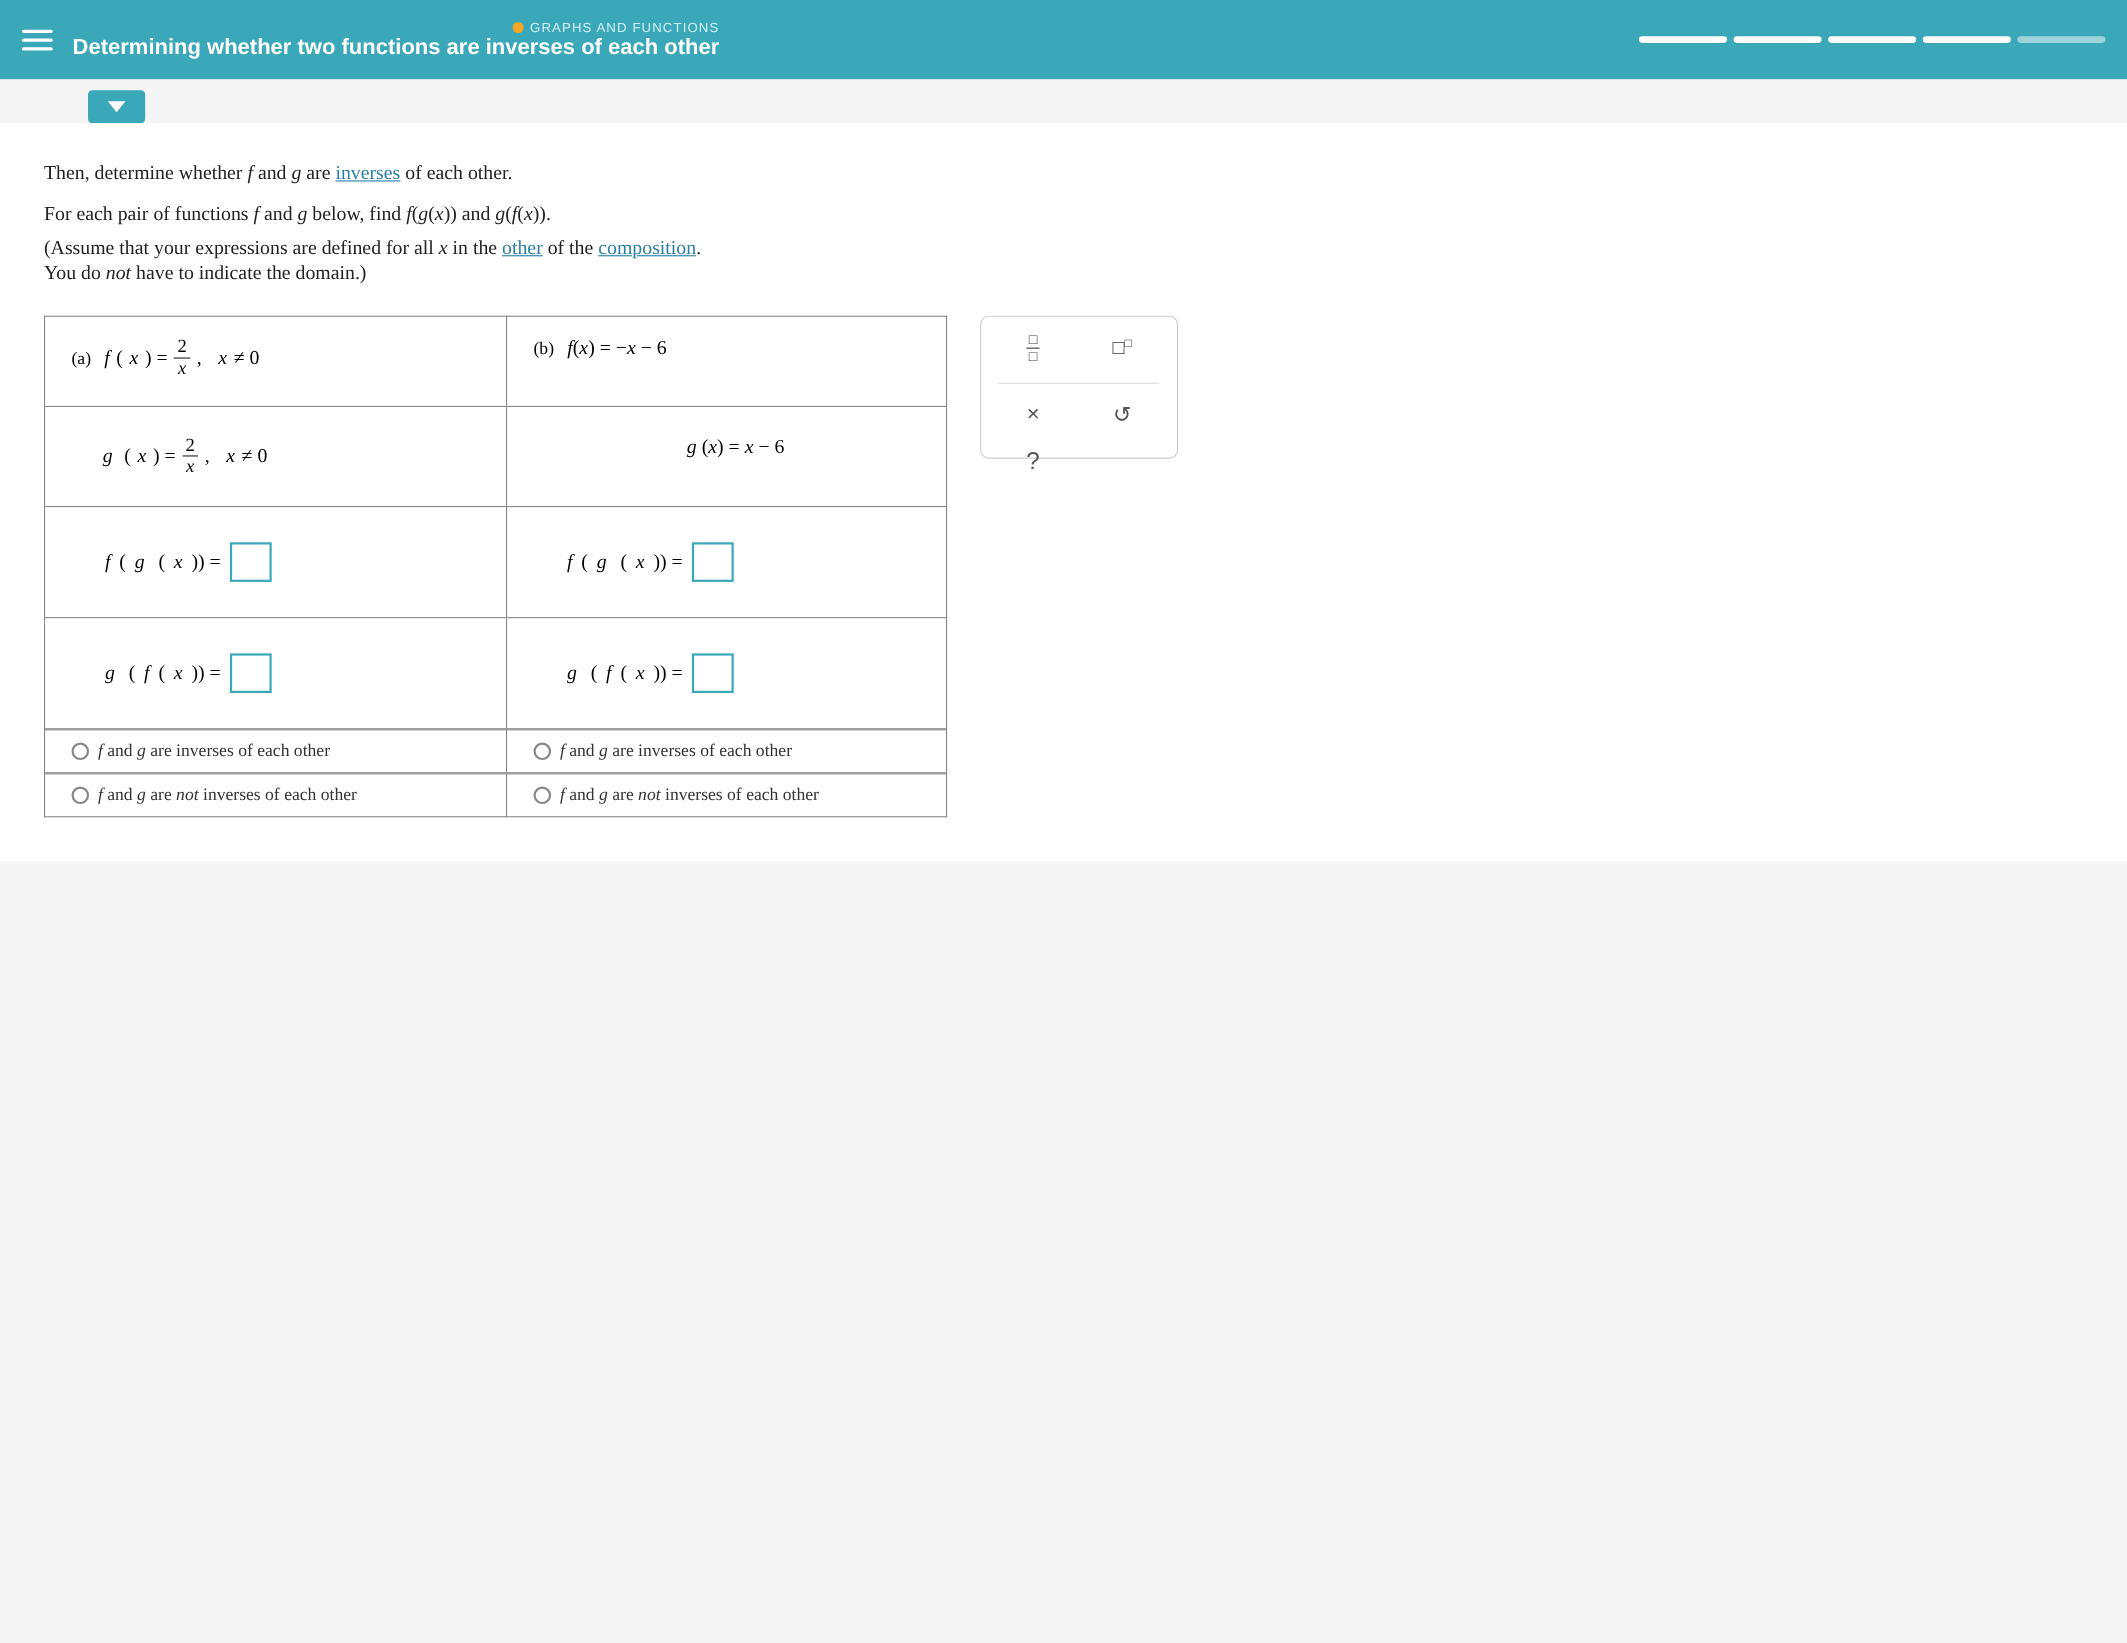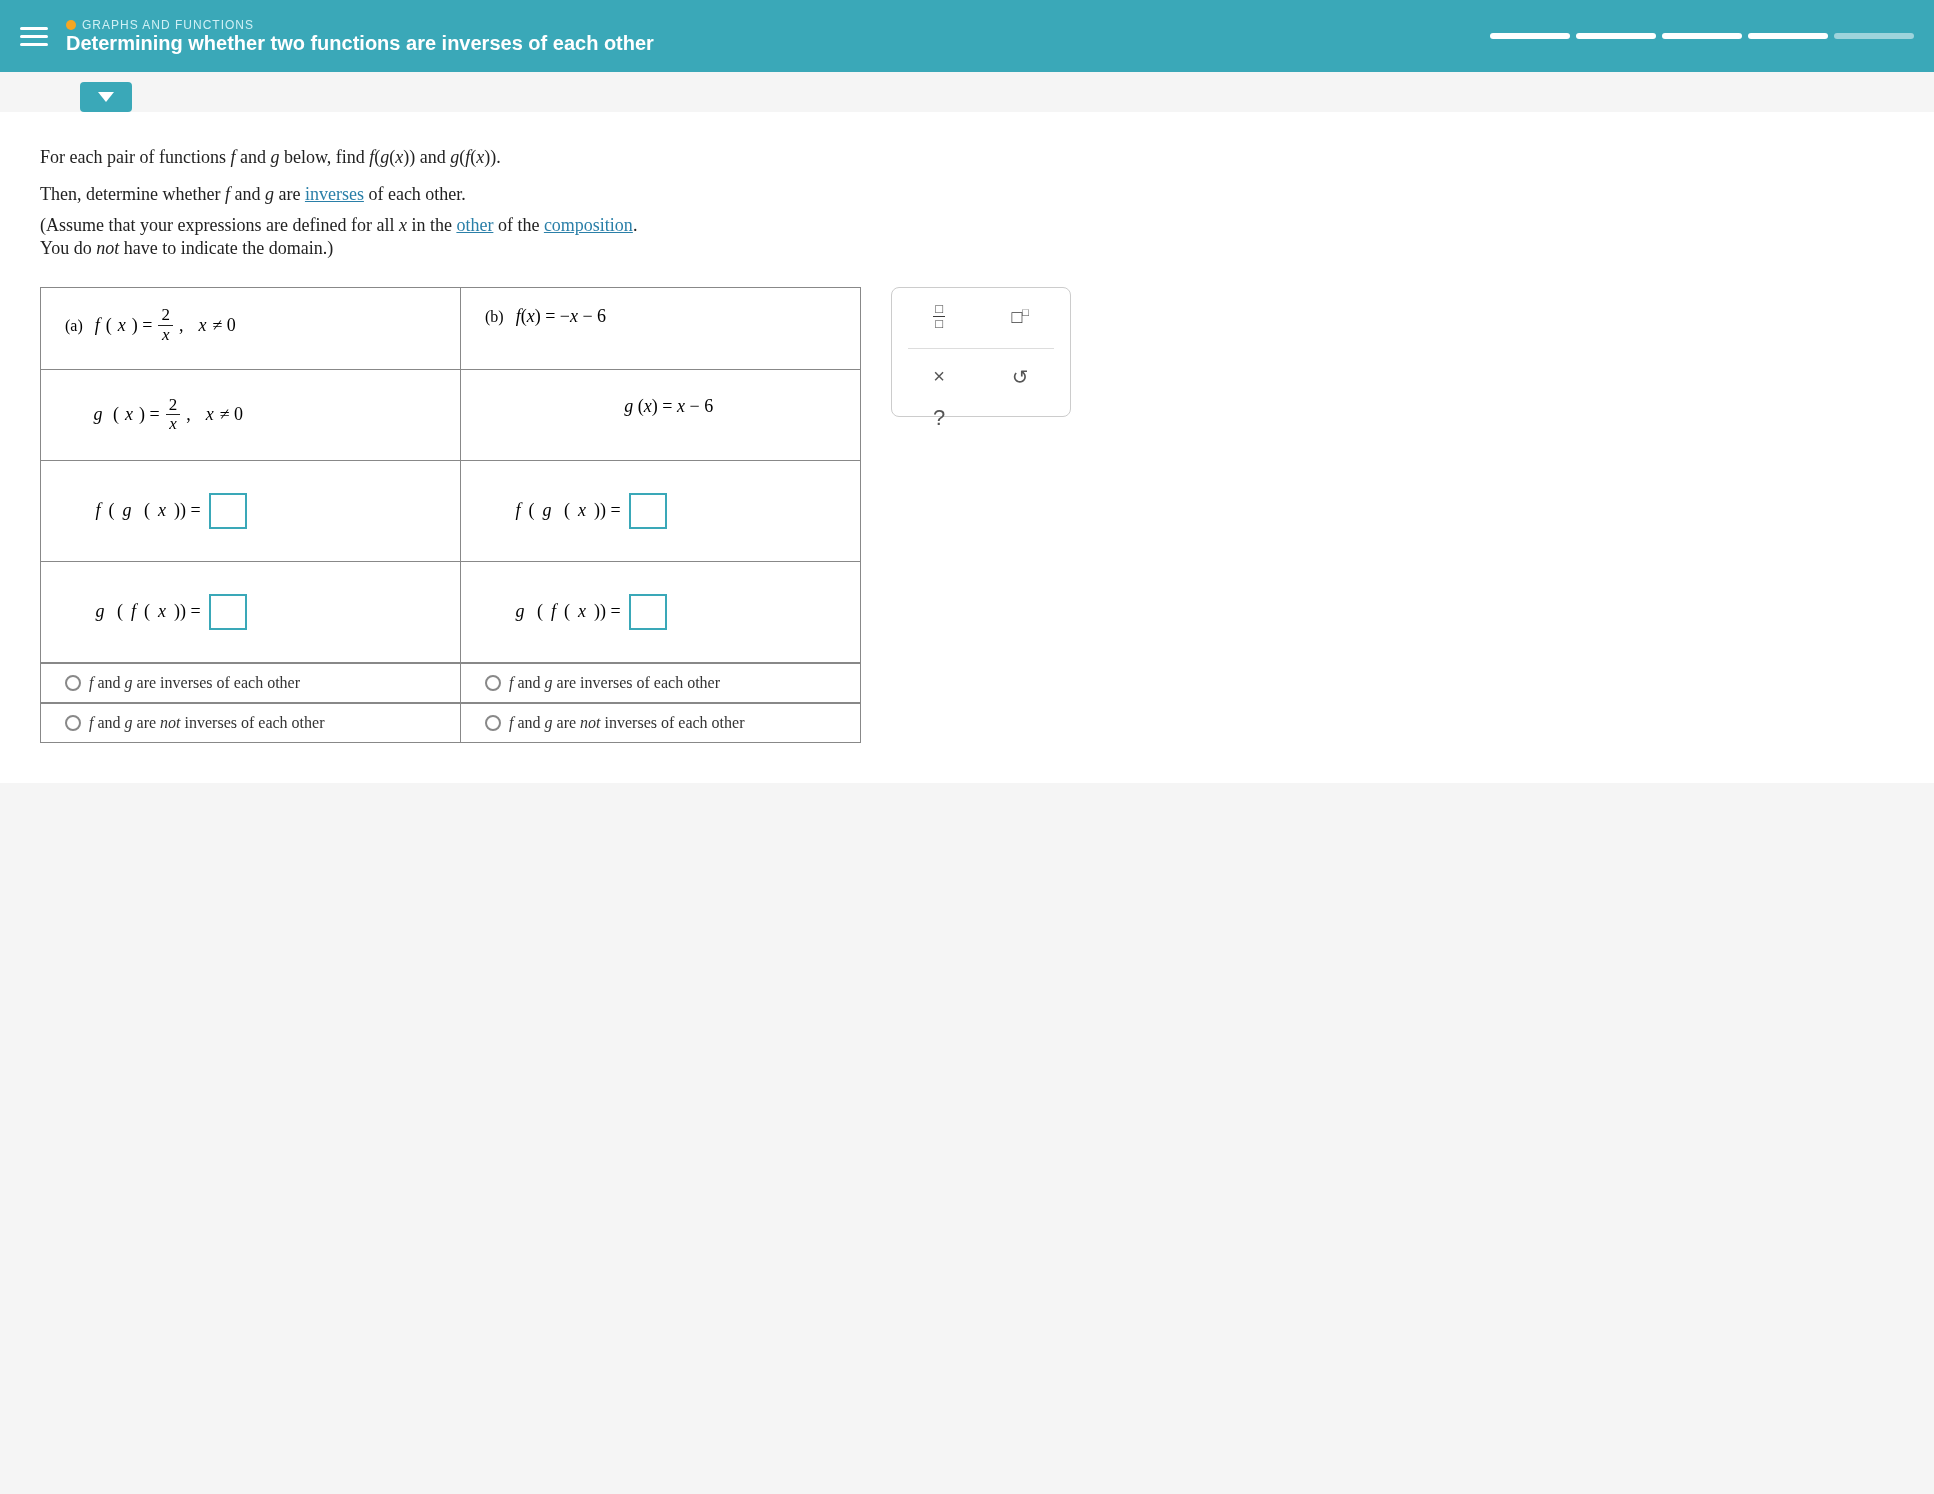--- a/index.html
+++ b/index.html
@@ -14,21 +14,21 @@
       height: 72px;
       gap: 18px;
     }
     .hamburger-icon {
       display: flex; flex-direction: column; gap: 5px; cursor: pointer;
     }
     .hamburger-icon span {
       display: block; width: 28px; height: 3px; background: white; border-radius: 2px;
     }
     .header-content {
-      display: flex; flex-direction: column;
+      display: flex; flex-direction: column; align-items: flex-end;
     }
     .header-subtitle {
       font-size: 12px; color: #d0f0f5; font-family: Arial, sans-serif; letter-spacing: 1px; text-transform: uppercase;
       display: flex; align-items: center; gap: 6px;
     }
     .dot {
       width: 10px; height: 10px; border-radius: 50%; background: #f5a623; display: inline-block;
     }
     .header-title {
       font-size: 20px; color: white; font-family: Arial, sans-serif; font-weight: bold;
@@ -191,25 +191,25 @@
 
 <div class="dropdown-btn-area">
   <button class="dropdown-btn">
     <span class="arrow-down"></span>
   </button>
 </div>
 
 <div class="main-content">
 
   <div class="intro-text">
+    Then, determine whether <span class="italic">f</span> and <span class="italic">g</span> are <span class="link">inverses</span> of each other.
+  </div>
+  <div class="intro-text">
     For each pair of functions <span class="italic">f</span> and <span class="italic">g</span> below, find
     <span style="font-style:italic;">f</span>(<span style="font-style:italic;">g</span>(<span style="font-style:italic;">x</span>)) and <span style="font-style:italic;">g</span>(<span style="font-style:italic;">f</span>(<span style="font-style:italic;">x</span>)).
-  </div>
-  <div class="intro-text">
-    Then, determine whether <span class="italic">f</span> and <span class="italic">g</span> are <span class="link">inverses</span> of each other.
   </div>
 
   <div class="assume-line">
     (Assume that your expressions are defined for all <span class="italic">x</span> in the <span class="link">other</span> of the <span class="link">composition</span>.
   </div>
   <div class="note-line">
     You do <span class="italic">not</span> have to indicate the domain.)
   </div>
 
   <div class="problem-area">

